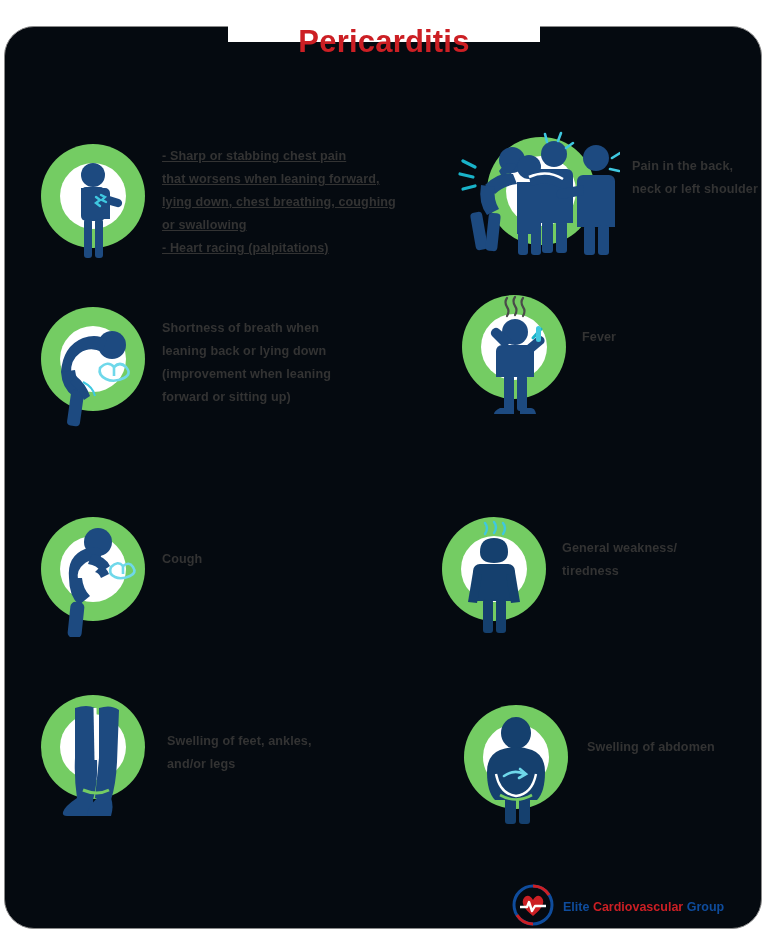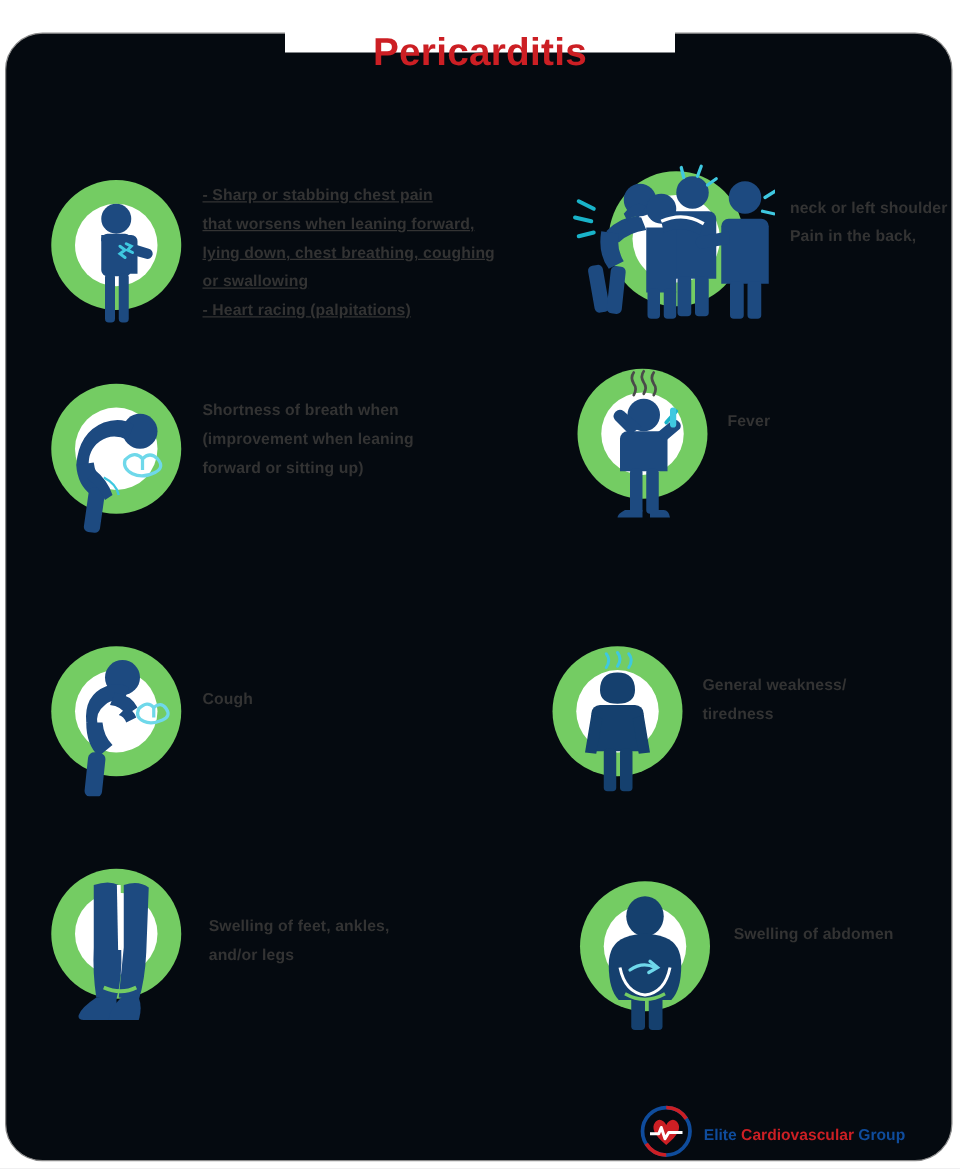--- a/index.html
+++ b/index.html
@@ -138,22 +138,22 @@
           <rect x="143" y="98" width="11" height="30" rx="3"></rect>
           <path d="M128 58 l-22 4 a5 5 0 0 0 1 10 l22 -4 z"></path>
         </g>
         <g stroke="#3fc8e0" stroke-width="2.6" fill="none" stroke-linecap="round">
           <path d="M157 31 l8 -5"></path>
           <path d="M155 42 l9 2"></path>
         </g>
       </svg>
     </div>
     <div class="txt lbl-r" style="margin-top:28px;">
+      <div>Pain in the back,</div>
       <div>neck or left shoulder</div>
-      <div>Pain in the back,</div>
     </div>
   </div>
 
   <div class="row col-l" id="r2">
     <div class="icon-wrap">
       <svg width="110" height="125" viewBox="0 0 110 125">
         <circle cx="54" cy="57" r="52" fill="#74cc63"></circle>
         <circle cx="54" cy="57" r="33" fill="#ffffff"></circle>
         <g fill="#1d4a80">
           <circle cx="73" cy="43" r="14"></circle>
@@ -164,20 +164,21 @@
         </g>
         <path d="M44 80 q10 5 12 14" stroke="#3fc8e0" stroke-width="2" fill="none"></path>
         <g fill="none" stroke="#6fd8ea" stroke-width="2.6">
           <path d="M61 66 q8 -8 14 -1 q6 -6 12 0 q6 7 -2 11 q-10 5 -18 1 q-8 -4 -6 -11 z"></path>
           <path d="M75 65 l0 9"></path>
         </g>
       </svg>
     </div>
     <div class="txt lbl-l" style="margin-top:15px;">
       <div>Shortness of breath when</div>
+      <div>leaning back or lying down</div>
       <div>(improvement when leaning</div>
       <div>forward or sitting up)</div>
     </div>
   </div>
 
   <div class="row col-r" id="r2b" style="top:263px;left:455px;">
     <div class="icon-wrap">
       <svg width="110" height="125" viewBox="0 0 110 125">
         <circle cx="54" cy="57" r="52" fill="#74cc63"></circle>
         <circle cx="54" cy="57" r="33" fill="#ffffff"></circle>

